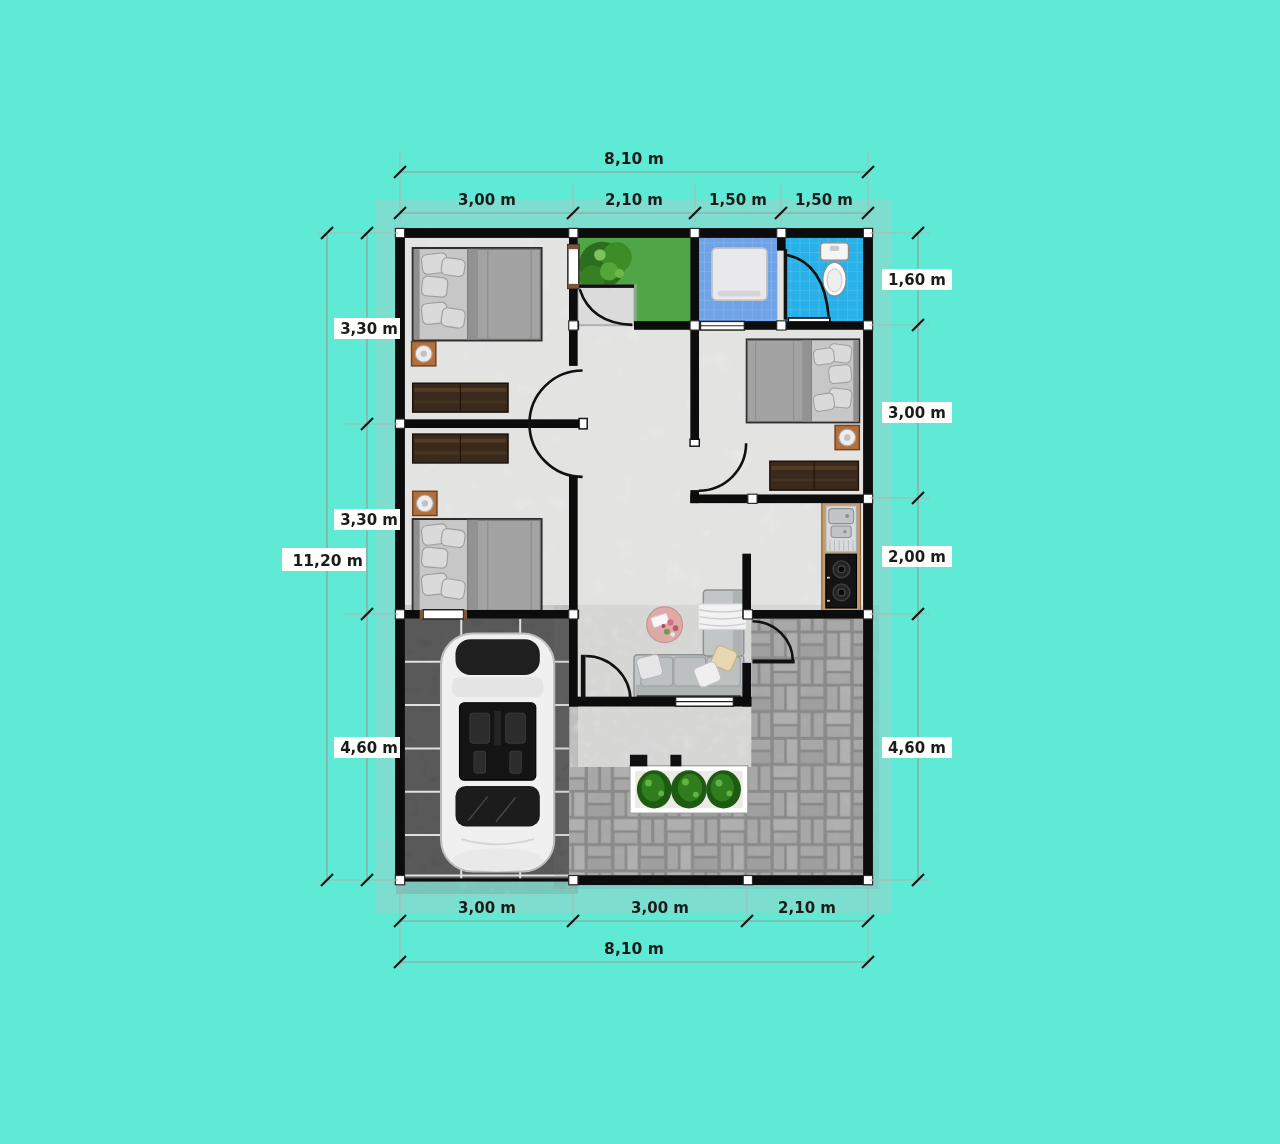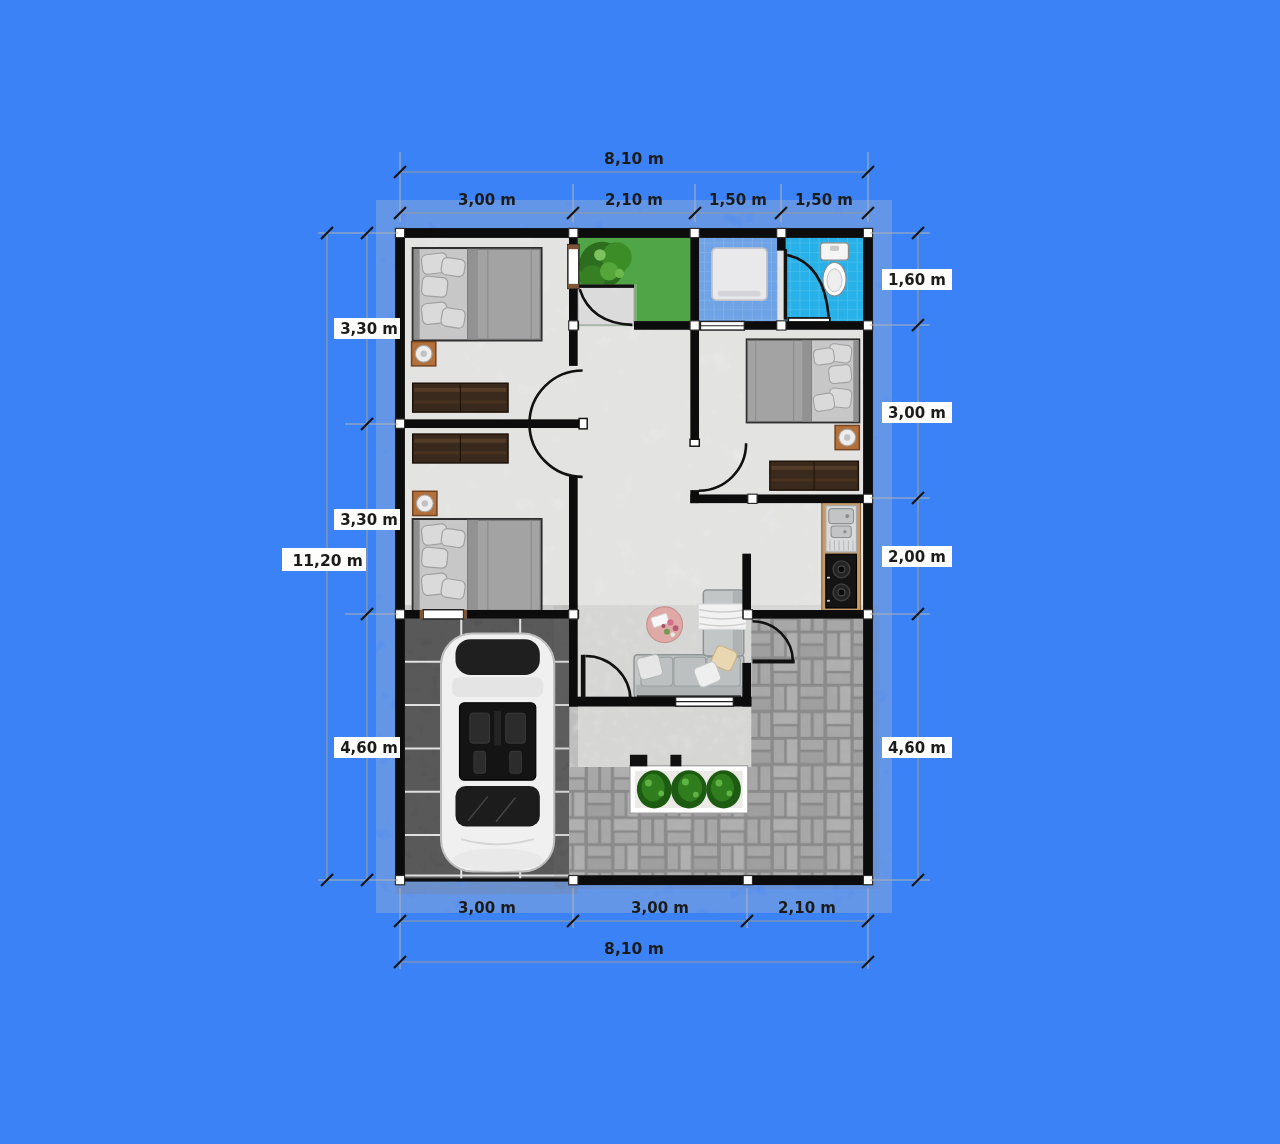--- a/index.html
+++ b/index.html
@@ -1,16 +1,16 @@
 <!DOCTYPE html>
 <html><head>
 <meta charset="utf-8">
 <style>
   html,body{margin:0;padding:0;background:#ffffff;}
-  .stage{position:relative;width:1280px;height:1144px;background:#3b82f6;overflow:hidden;
+  .stage{position:relative;width:1280px;height:1144px;background:#5eead4;overflow:hidden;
          font-family:"DejaVu Sans","Liberation Sans",sans-serif;}
   svg text.dim{font-family:"DejaVu Sans","Liberation Sans",sans-serif;font-weight:bold;
                font-size:15px;fill:#1b1b1b;}
   svg text.dim.big{font-size:15.5px;}
 </style>
 </head>
 <body>
 
 <div class="stage">
 <svg width="1280" height="1144" viewBox="0 0 1280 1144">

